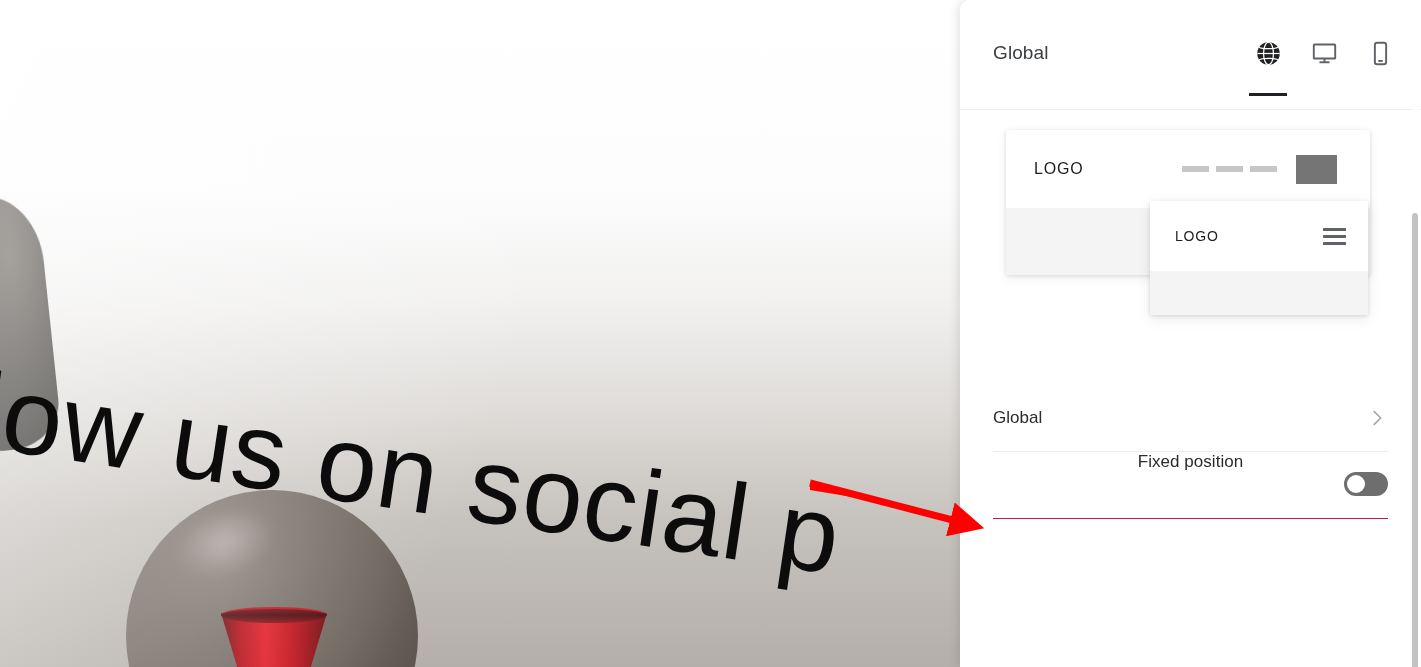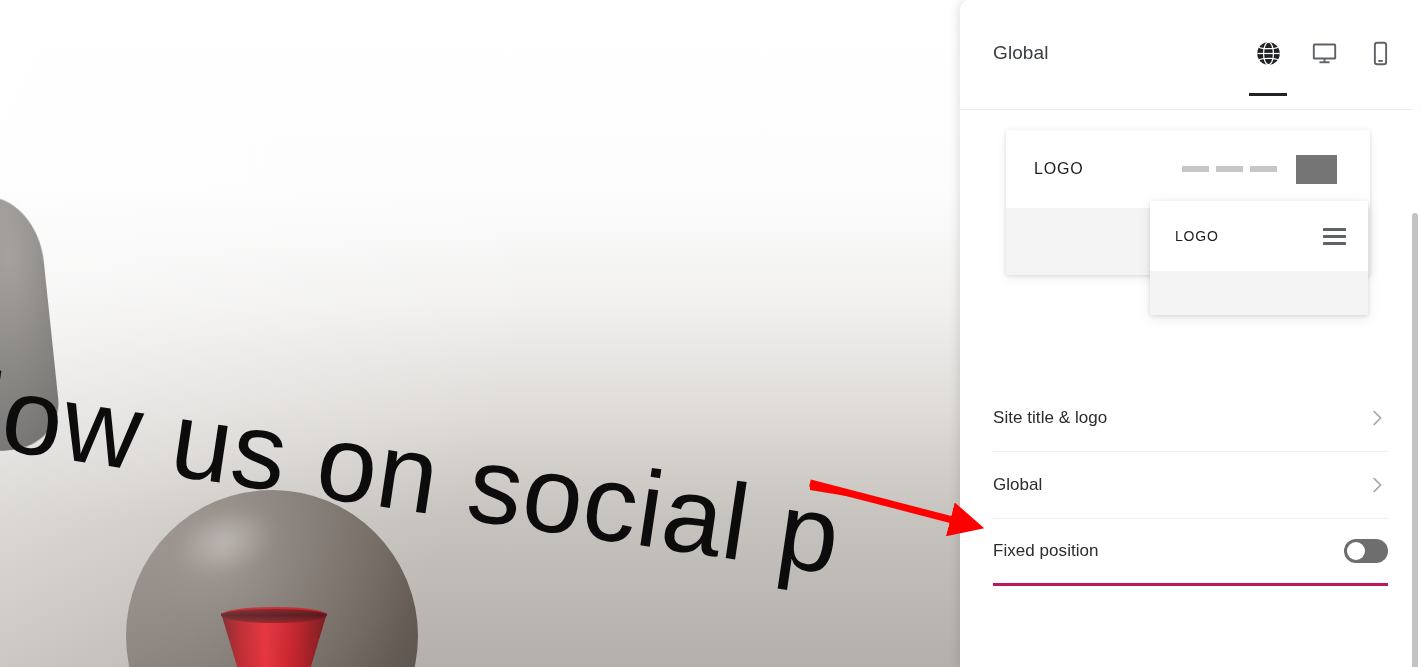--- a/index.html
+++ b/index.html
@@ -269,21 +269,21 @@
   .settings-list {
     padding: 0 33px;
   }
   .setting-row {
     height: 67px;
     display: flex;
     align-items: center;
     border-bottom: 1px solid #eceef0;
     cursor: pointer;
   }
-  .setting-row:last-child { border-bottom: 3px solid #be185d; }
+  .setting-row:last-child { border-bottom: 1px solid #be185d; flex-direction: column; }
   .setting-label {
     font-size: 17px;
     color: #2c2c2c;
     font-weight: 400;
     letter-spacing: 0.05px;
   }
   .chevron-right {
     margin-left: auto;
     color: #a6a9ad;
     display: flex;
@@ -418,28 +418,20 @@
               <span></span>
           </div>
         </div>
         <div class="preview-mobile-body"></div>
       </div>
 
     </div>
 
     <div class="settings-list">
 
-      <div class="setting-row">
-        <span class="setting-label">Site title &amp; logo</span>
-        <span class="chevron-right">
-          <svg width="22" height="22" viewBox="0 0 24 24" fill="none" stroke="#a6a9ad" stroke-width="1.9" stroke-linecap="round" stroke-linejoin="round">
-            <polyline points="9,5 16,12 9,19"></polyline>
-          </svg>
-        </span>
-      </div>
 
 
       <div class="setting-row">
         <span class="setting-label">Global</span>
         <span class="chevron-right">
           <svg width="22" height="22" viewBox="0 0 24 24" fill="none" stroke="#a6a9ad" stroke-width="1.9" stroke-linecap="round" stroke-linejoin="round">
             <polyline points="9,5 16,12 9,19"></polyline>
           </svg>
         </span>
       </div>

